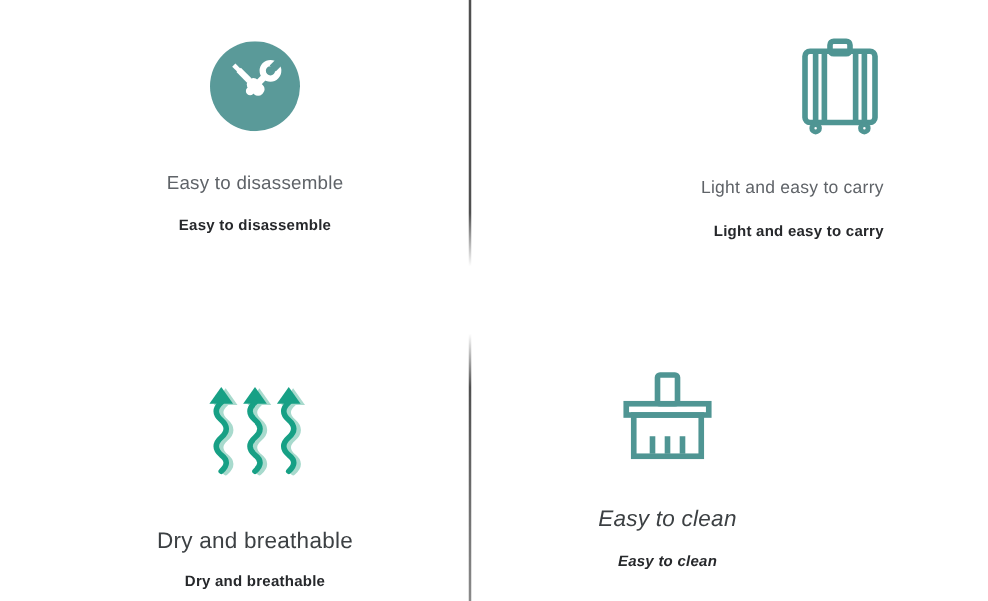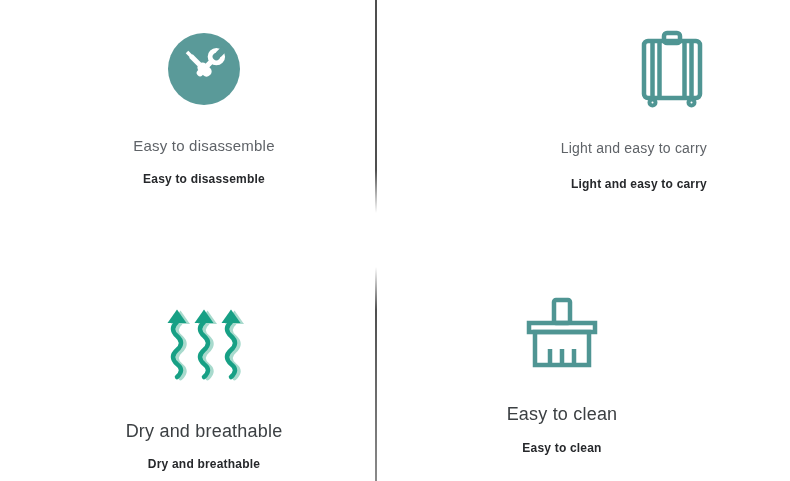--- a/index.html
+++ b/index.html
@@ -18,21 +18,21 @@
   }
   .divider-bottom{
     top:267px;height:214px;
     background:linear-gradient(to bottom,rgba(80,80,80,0) 0%,var(--divider) 20%,#8a8a8a 100%);
   }
 
   .feature{position:absolute;width:300px;display:flex;flex-direction:column;align-items:center;}
   .f-tl{left:54px;top:33px;}
   .f-tr{left:407px;top:30px;align-items:flex-end;}
   .f-bl{left:54px;top:308px;}
-  .f-br{left:412px;top:293px;}
+  .f-br{left:384px;top:293px;font-style:italic;}
 
   .title{color:var(--title-gray);font-size:15px;line-height:19px;letter-spacing:.2px;}
   .f-tr .title{font-size:14px;}
   .title-dark{color:var(--title-dark);font-size:18px;line-height:22px;letter-spacing:.2px;}
   .subtitle{color:var(--subtitle-dark);font-size:12px;line-height:15px;font-weight:700;letter-spacing:.2px;}
 
   .f-tl .title{margin-top:27px;}
   .f-tl .subtitle{margin-top:17px;}
   .f-tr .title{margin-top:25px;}
   .f-tr .subtitle{margin-top:19px;}

